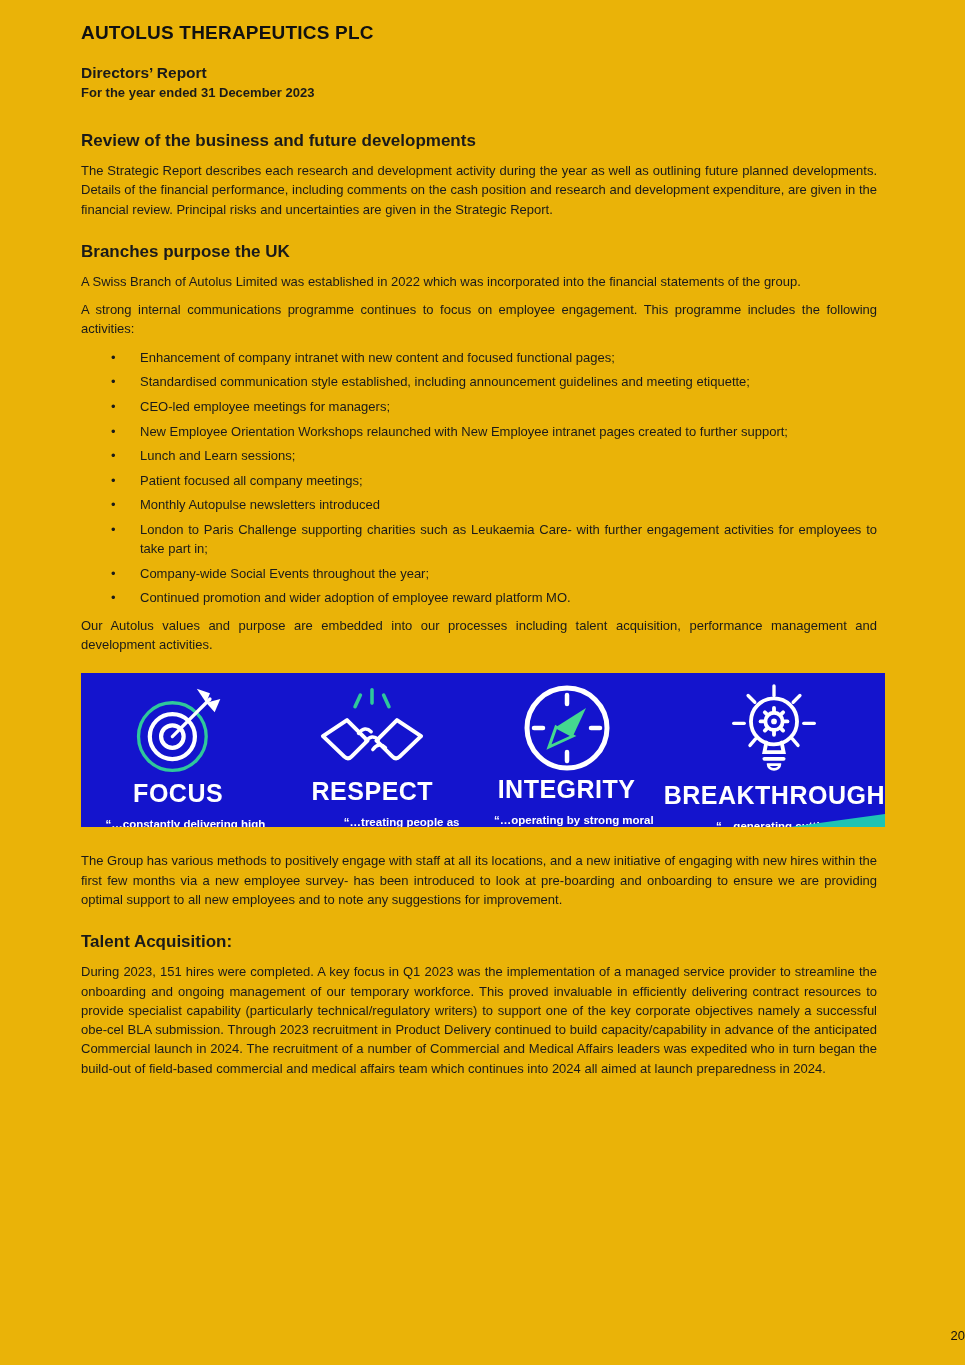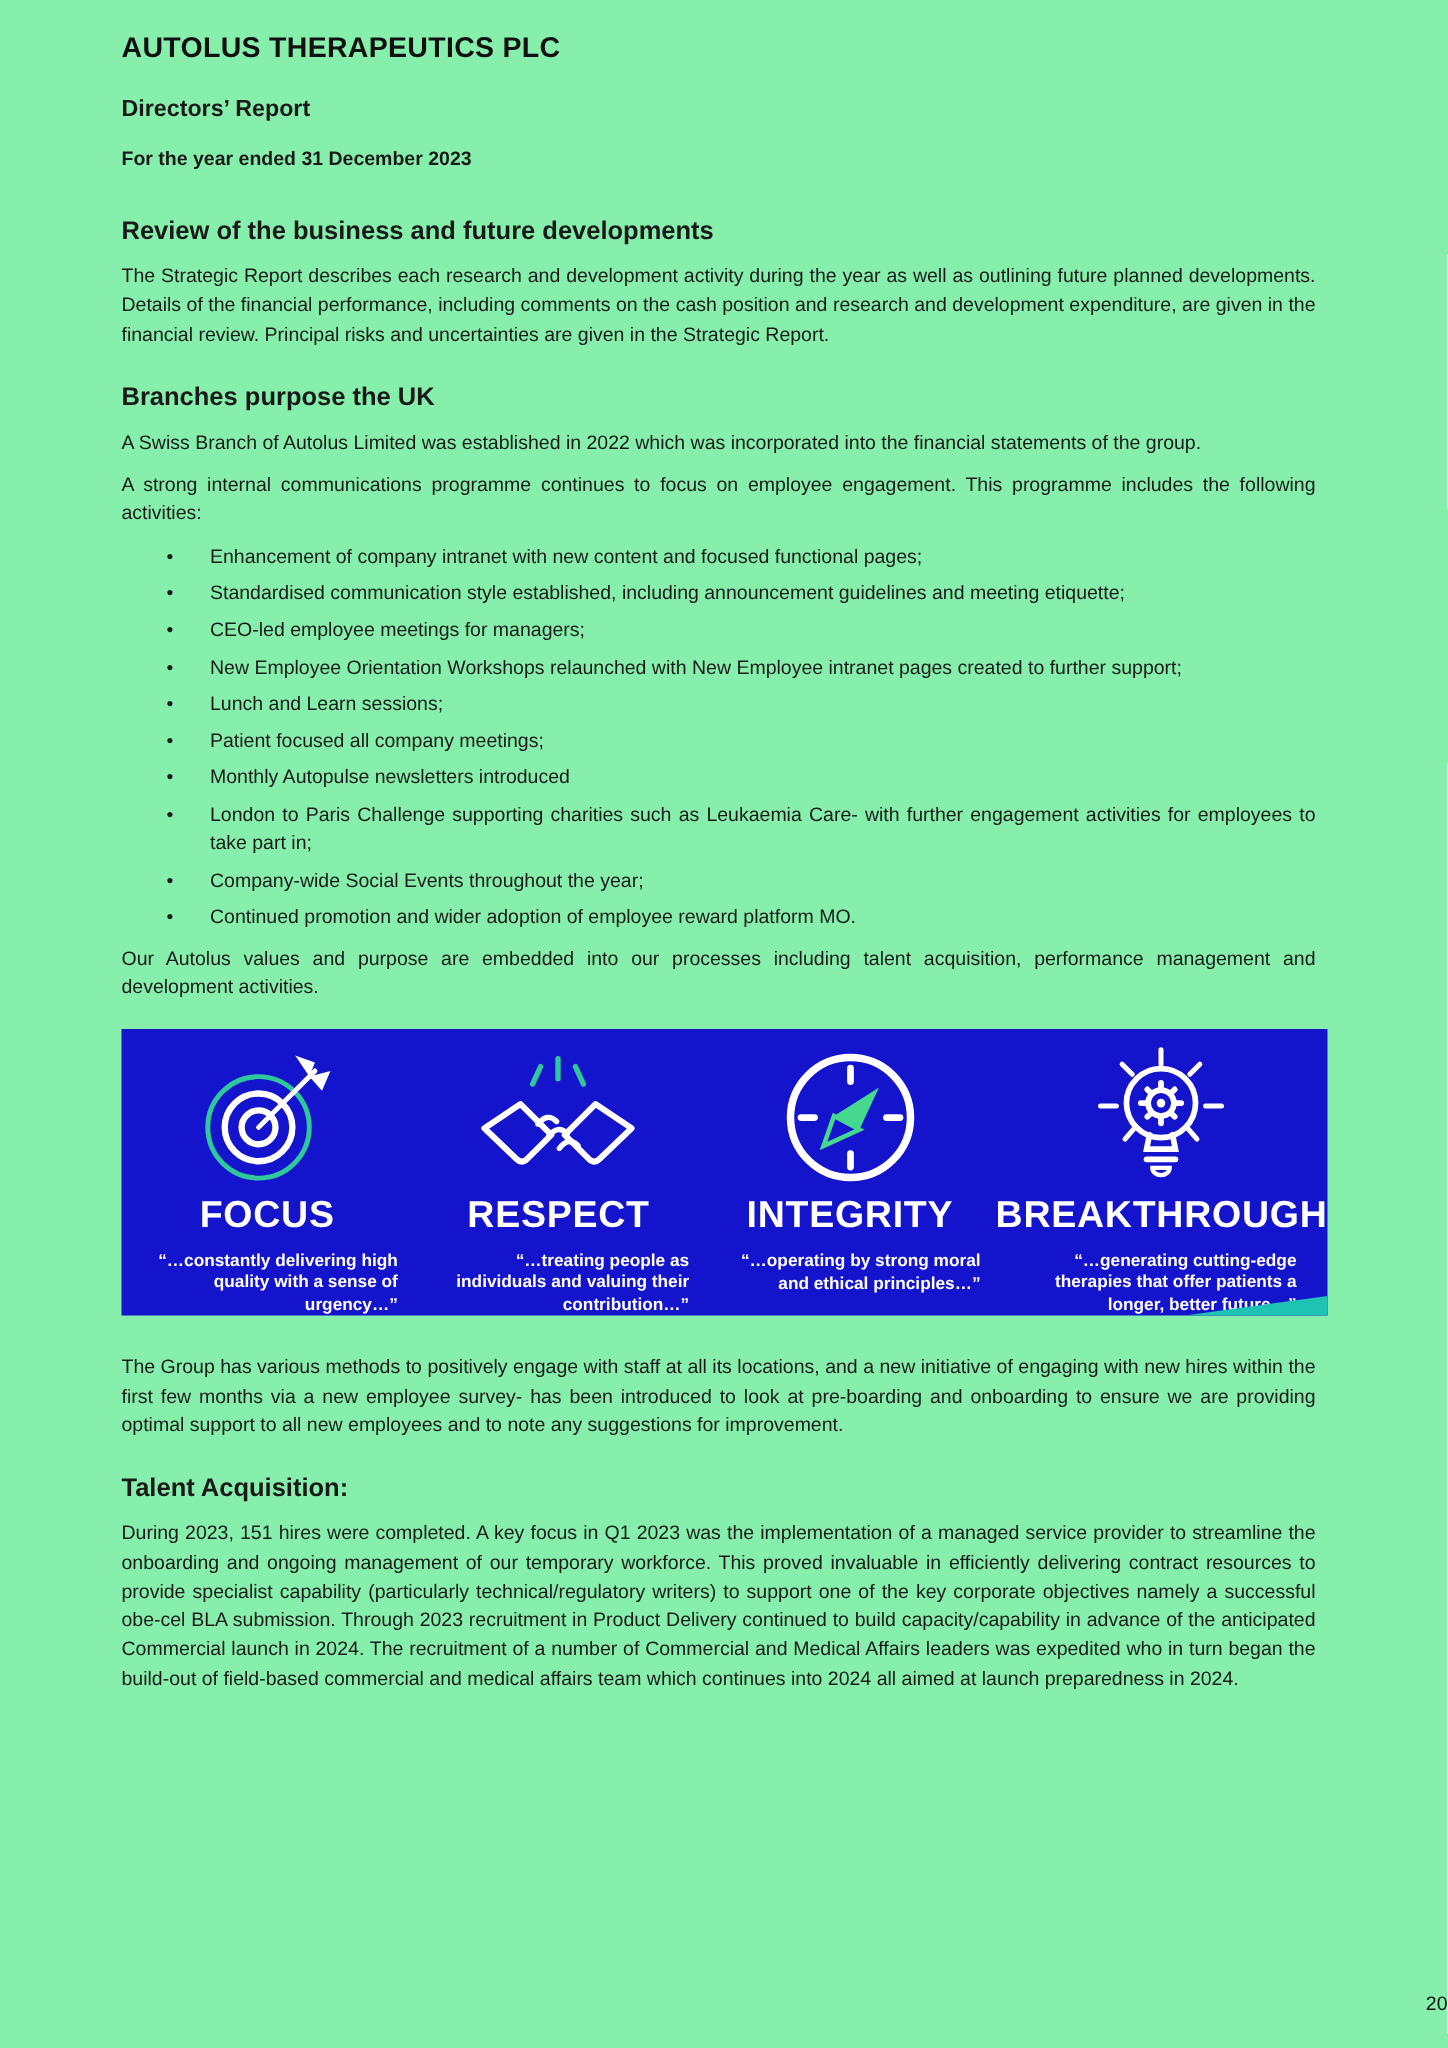--- a/index.html
+++ b/index.html
@@ -1,29 +1,29 @@
 <!DOCTYPE html>
 <html><head>
 <meta charset="utf-8">
 <style>
   * { margin:0; padding:0; box-sizing:border-box; }
   html,body { background:#ffffff; }
   .page {
     position:relative;
     width:965px; height:1365px;
     margin:0 auto;
-    background:#86efac;
+    background:#eab308;
     font-family:"Liberation Sans", sans-serif;
     color:#1a1a1a;
     padding:22px 88px 0 81px;
     overflow:hidden;
   }
   .company-title { font-size:19px; font-weight:bold; color:#111; letter-spacing:0.2px; }
   .report-title  { font-size:15.5px; font-weight:bold; margin-top:20px; }
-  .report-period { font-size:13px; font-weight:bold; margin-top:16px; }
+  .report-period { font-size:13px; font-weight:bold; margin-top:3px; }
 
   .sec-heading { font-size:17px; font-weight:bold; margin-top:23px; margin-bottom:10px; }
   .sec-heading.first { margin-top:31px; }
   p.body {
     font-size:13px; line-height:19.3px; text-align:justify; margin-bottom:9px;
   }
   ul.bullets { list-style:none; margin:6px 0 8px 0; }
   ul.bullets li {
     position:relative;
     font-size:13px; line-height:19.3px; text-align:justify;
@@ -31,21 +31,21 @@
   }
   ul.bullets li::before {
     content:"\2022";
     position:absolute; left:30px; top:0;
     font-size:13px;
   }
 
   
   .values-banner {
     position:relative;
-    width:804px; height:191px;
+    width:804px; height:154px;
     background:#1414cd;
     margin:19px 0 24px 0;
     display:flex;
     overflow:hidden;
   }
   .values-banner .corner-accent {
     position:absolute; right:0; bottom:0;
     width:0; height:0;
     border-left:95px solid transparent;
     border-bottom:13px solid #1ec3b4;

